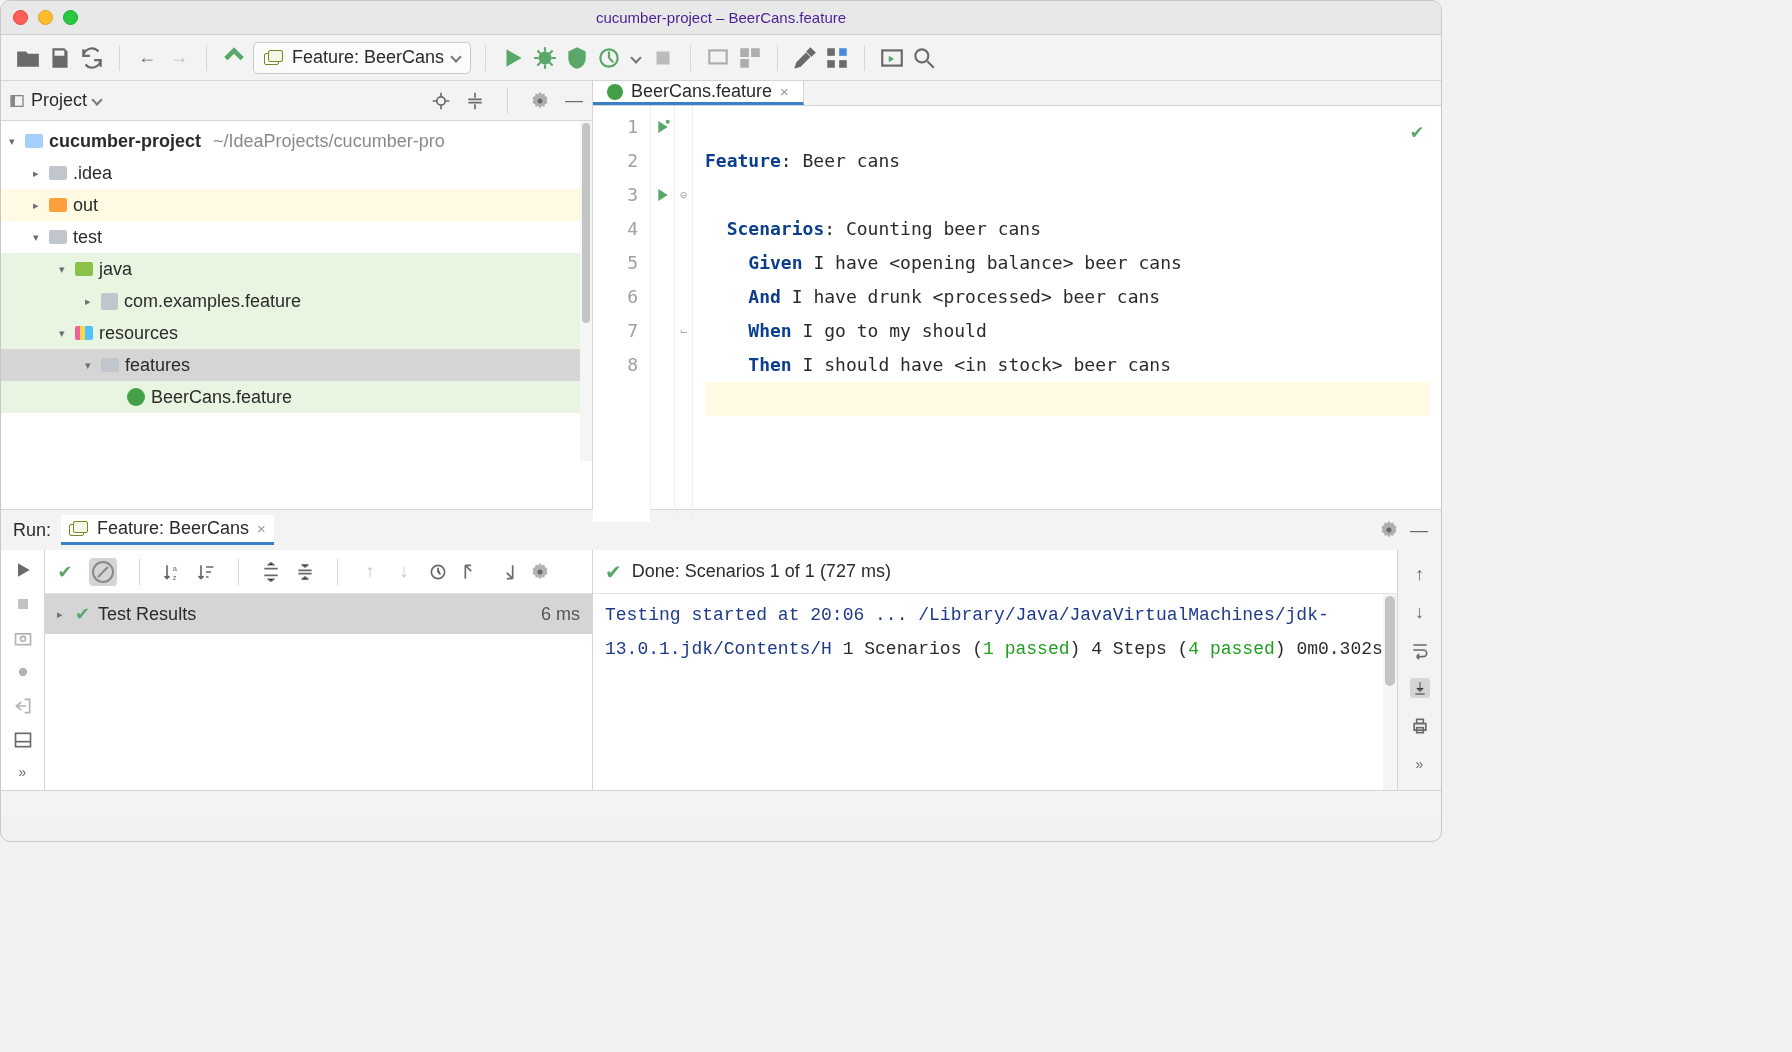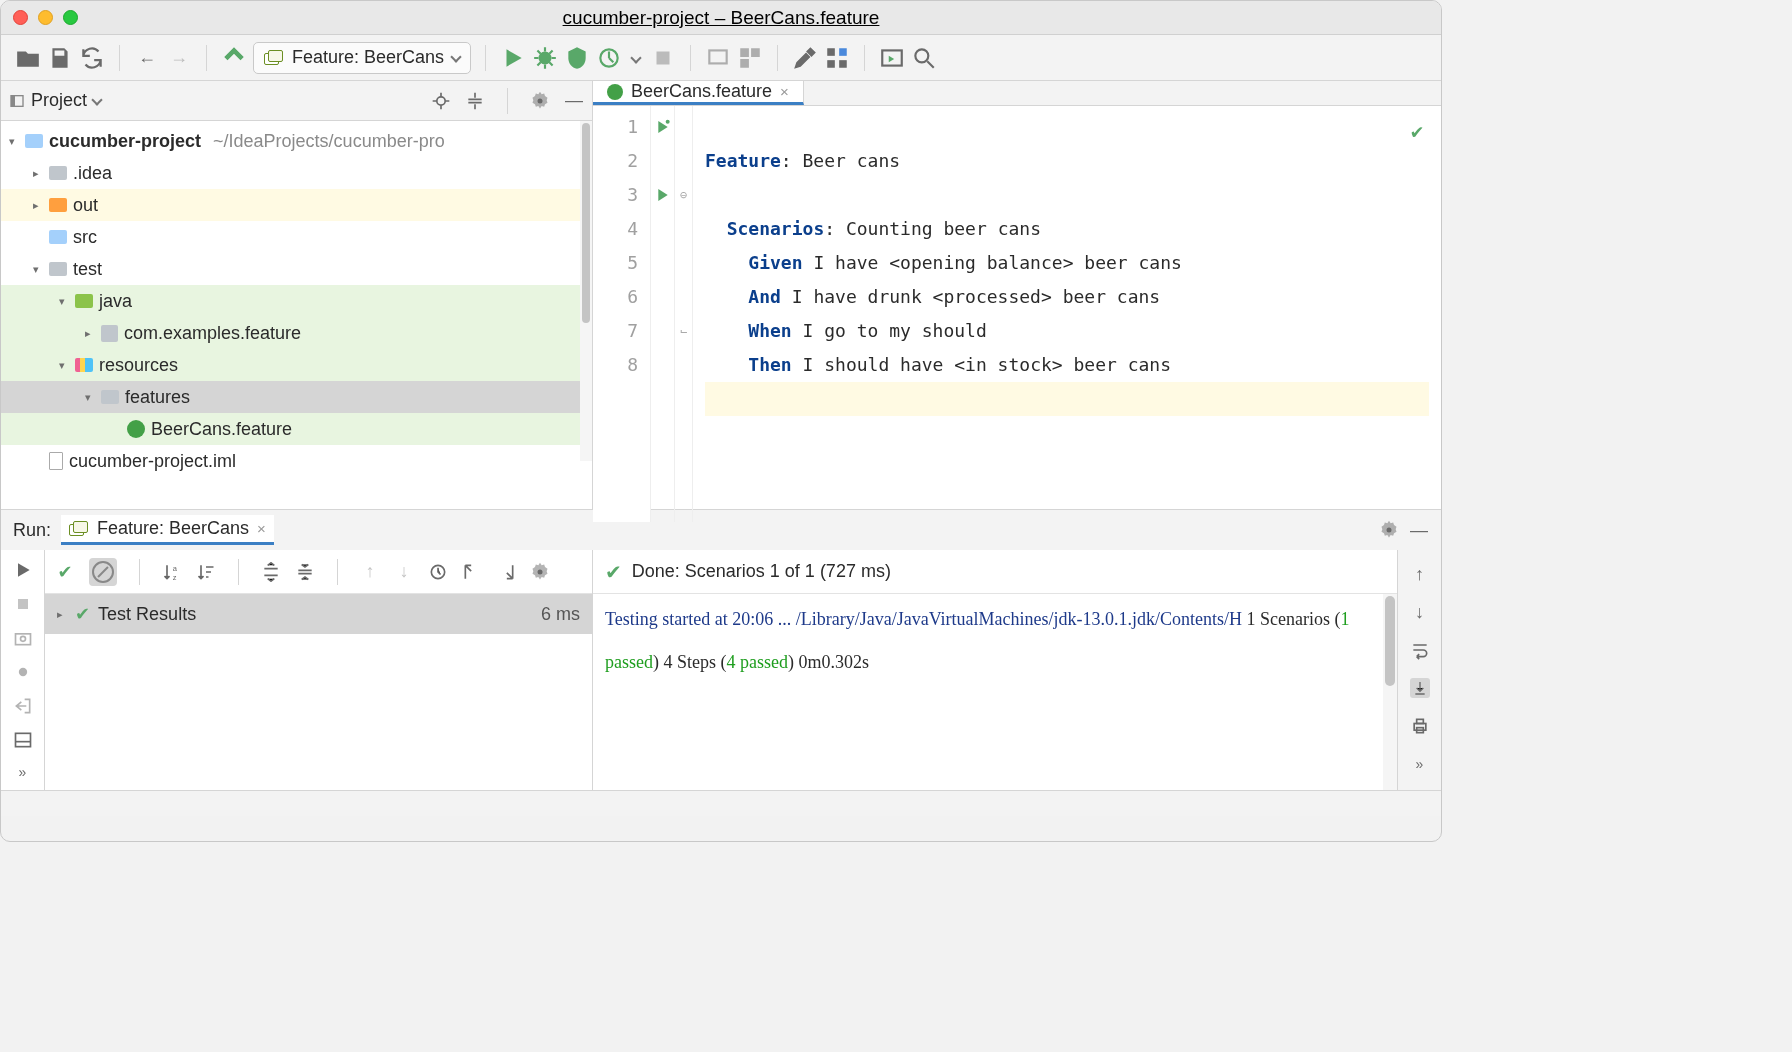--- a/index.html
+++ b/index.html
@@ -22,21 +22,21 @@
   padding: 0 12px;
   background: #e8e8e8;
   border-bottom: 1px solid #d0d0d0;
   position: relative;
 }
 .traffic { display: flex; gap: 10px; }
 .traffic span { width: 15px; height: 15px; border-radius: 50%; display: inline-block; }
 .tl-red { background: #ff5f57; border: 1px solid #e24239; }
 .tl-yellow { background: #febc2e; border: 1px solid #dfa023; }
 .tl-green { background: #28c840; border: 1px solid #1ba92d; }
-.titlebar-title { position: absolute; left: 50%; transform: translateX(-50%); font-size: 19px; color: #000000; text-decoration: underline; }
+.titlebar-title { position: absolute; left: 50%; transform: translateX(-50%); font-size: 15px; color: #4c1d95; }
 .toolbar {
   height: 46px; display: flex; align-items: center; gap: 6px; padding: 0 14px;
   background: #f3f3f3; border-bottom: 1px solid #d5d5d5;
 }
 .tb-ico { width: 26px; height: 26px; display: flex; align-items: center; justify-content: center; color: #6a6a6a; cursor: pointer; }
 .tb-sep { width: 1px; height: 26px; background: #d5d5d5; margin: 0 8px; }
 .run-config {
   display: flex; align-items: center; gap: 8px; padding: 3px 10px;
   border: 1px solid #c9c9c9; border-radius: 5px; background: #fbfbfb; height: 32px;
 }
@@ -96,21 +96,21 @@
 .fold-mark{ color:#aaa; font-size:12px; }
 .run-pane { border-top:1px solid #d5d5d5; background:#f3f3f3; }
 .run-header { height:40px; display:flex; align-items:center; padding:0 12px; gap:10px; }
 .run-tab { display:flex; align-items:center; gap:8px; padding:3px 8px; border-bottom:3px solid #3b7fc4; background:#fff; }
 .run-body { display:flex; height:240px; }
 .run-left { width:44px; background:#fff; border-right:1px solid #d5d5d5; display:flex; flex-direction:column; align-items:center; gap:14px; padding:10px 0; }
 .run-tests { width:548px; border-right:1px solid #d5d5d5; display:flex; flex-direction:column; background:#fff; }
 .run-tb { height:44px; display:flex; align-items:center; gap:14px; padding:0 10px; border-bottom:1px solid #e3e3e3; background:#fff; }
 .run-row { height:40px; display:flex; align-items:center; padding:0 12px; gap:8px; background:#d5d5d5; }
 .run-ms { margin-left:auto; color:#555; }
-.run-out { flex:1; background:#fff; font-family:Liberation Serif, serif; font-size:18px; padding:4px 12px; line-height:43px; position:relative; }
+.run-out { flex:1; background:#fff; font-family:Liberation Mono, monospace; font-size:18px; padding:4px 12px; line-height:34px; position:relative; }
 .run-status { height:44px; display:flex; align-items:center; padding:0 12px; gap:10px; border-bottom:1px solid #e3e3e3; background:#fff; }
 .run-right { width:44px; border-left:1px solid #d5d5d5; display:flex; flex-direction:column; align-items:center; gap:18px; padding:14px 0; }
 .txt-dblue { color:#1e3a8a; }
 .txt-green { color:#1f9e1f; }
 .ico { width:20px; height:20px; display:flex; align-items:center; justify-content:center; color:#6a6a6a; }
 .ico svg { width:100%; height:100%; }
 .bottom-bar{height:26px;border-top:1px solid #d5d5d5;background:#f3f3f3;display:flex;align-items:center;padding:0 10px;}
 .no-circle{ width:22px;height:22px;border:2px solid #888;border-radius:50%;position:relative;}
 .no-circle::after{content:'';position:absolute;left:2px;top:8px;width:14px;height:2px;background:#888;transform:rotate(-45deg);}
 .out-scroll{position:absolute;right:0;top:0;width:14px;height:100%;background:#f5f5f5;}
@@ -274,25 +274,20 @@
         <span class="tree-arrow">▸</span>
         <span class="folder f-grey"></span>
         <span>.idea</span>
       </div>
       <div class="tree-row ind2 hl-yellow">
         <span class="tree-arrow">▸</span>
         <span class="folder f-orange"></span>
         <span>out</span>
       </div>
       <div class="tree-row ind2">
-        <span class="tree-arrow" style="visibility:hidden">▸</span>
-        <span class="folder f-blue"></span>
-        <span>src</span>
-      </div>
-      <div class="tree-row ind2">
         <span class="tree-arrow">▾</span>
         <span class="folder f-grey"></span>
         <span>test</span>
       </div>
       <div class="tree-row ind3 hl-green">
         <span class="tree-arrow">▾</span>
         <span class="folder f-green"></span>
         <span>java</span>
       </div>
       <div class="tree-row ind4 hl-green">
@@ -307,25 +302,20 @@
       </div>
       <div class="tree-row ind4 hl-sel">
         <span class="tree-arrow">▾</span>
         <span class="folder f-grey"></span>
         <span>features</span>
       </div>
       <div class="tree-row ind5 hl-green">
         <span class="tree-arrow" style="visibility:hidden">▸</span>
         <span class="cuc-ico"></span>
         <span>BeerCans.feature</span>
-      </div>
-      <div class="tree-row ind2">
-        <span class="tree-arrow" style="visibility:hidden">▸</span>
-        <span class="file-ico"></span>
-        <span>cucumber-project.iml</span>
       </div>
       <div class="tree-scroll"></div>
     </div>
   </div>
 
   <div class="editor">
     <div class="ed-tabs">
       <div class="ed-tab">
         <span class="cuc-ico" style="width:16px;height:16px"></span>
         <span>BeerCans.feature</span>

